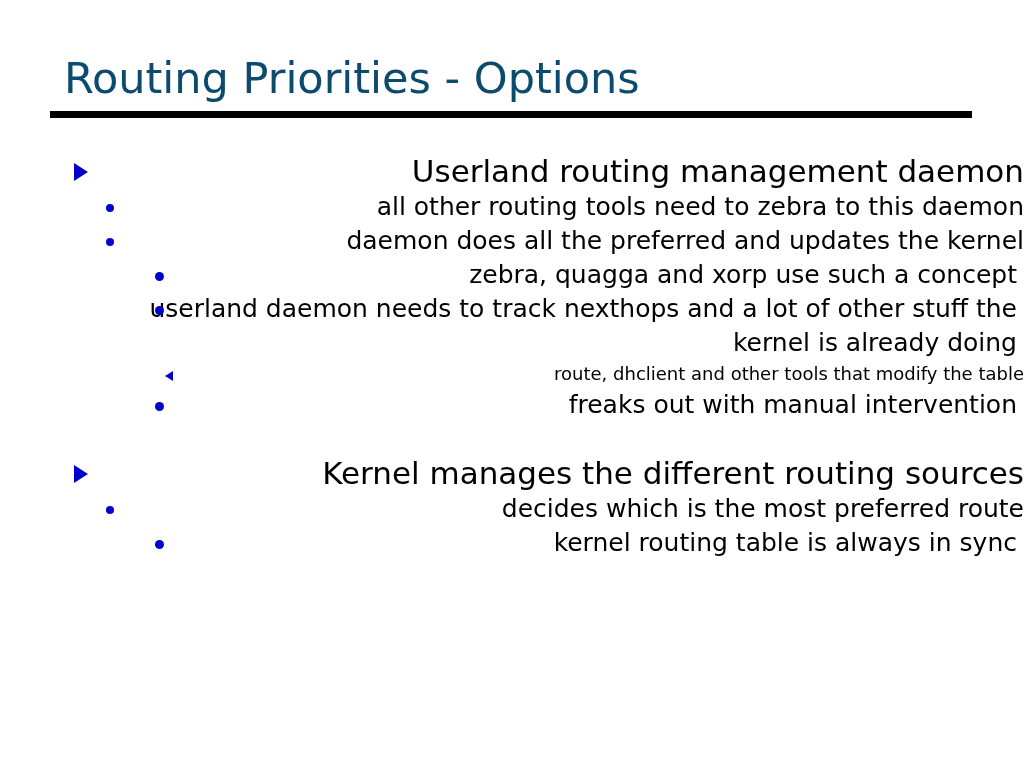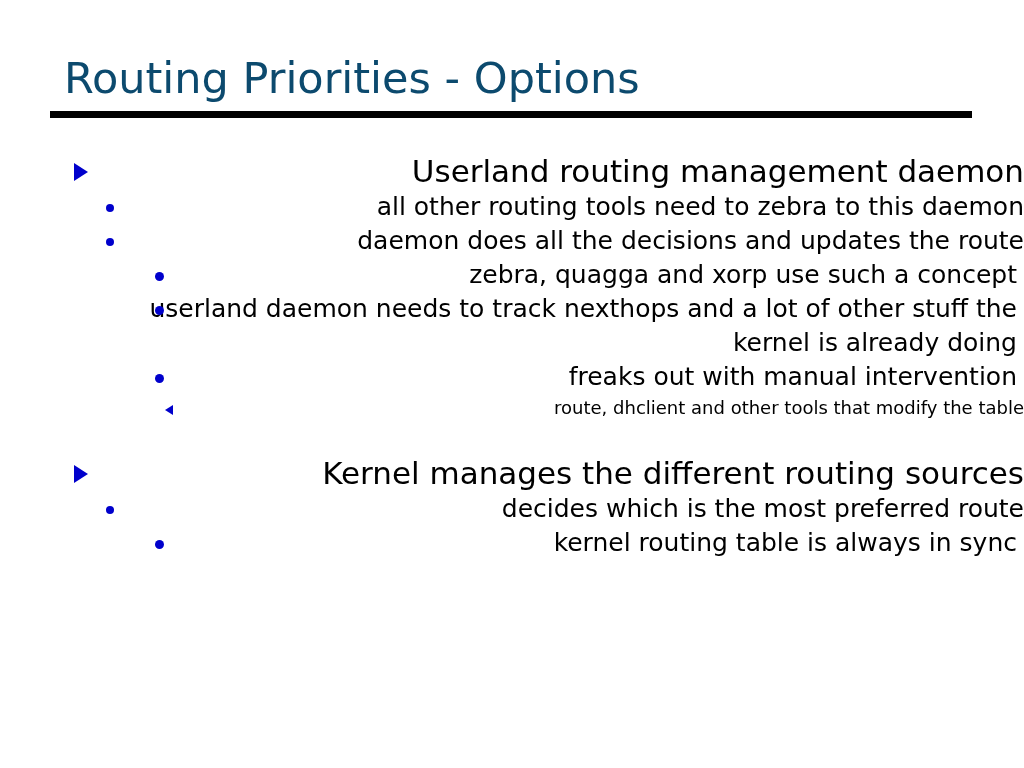--- a/index.html
+++ b/index.html
@@ -161,43 +161,43 @@
       <span class="wrap">Userland routing management daemon</span>
     </div>
 
     <div class="line lvl2">
       <span class="bullet"></span>
       <span class="wrap">all other routing tools need to zebra to this daemon</span>
     </div>
 
     <div class="line lvl2">
       <span class="bullet"></span>
-      <span class="wrap">daemon does all the decisions and updates the route</span>
+      <span class="wrap">daemon does all the preferred and updates the kernel</span>
     </div>
 
     <div class="line lvl3">
       <span class="bullet"></span>
       <span class="wrap">zebra, quagga and xorp use such a concept</span>
     </div>
 
     <div class="line lvl3">
       <span class="bullet"></span>
       <span class="wrap">userland daemon needs to track nexthops and a lot of other stuff the kernel is already doing</span>
     </div>
 
+    <div class="line lvl4">
+      <span class="bullet"></span>
+      <span class="wrap">route, dhclient and other tools that modify the table</span>
+    </div>
+
     <div class="line lvl3">
       <span class="bullet"></span>
       <span class="wrap">freaks out with manual intervention</span>
     </div>
 
-    <div class="line lvl4">
-      <span class="bullet"></span>
-      <span class="wrap">route, dhclient and other tools that modify the table</span>
-    </div>
-
     <div class="spacer"></div>
 
     <div class="line lvl1">
       <span class="bullet"></span>
       <span class="wrap">Kernel manages the different routing sources</span>
     </div>
 
     <div class="line lvl2">
       <span class="bullet"></span>
       <span class="wrap">decides which is the most preferred route</span>

